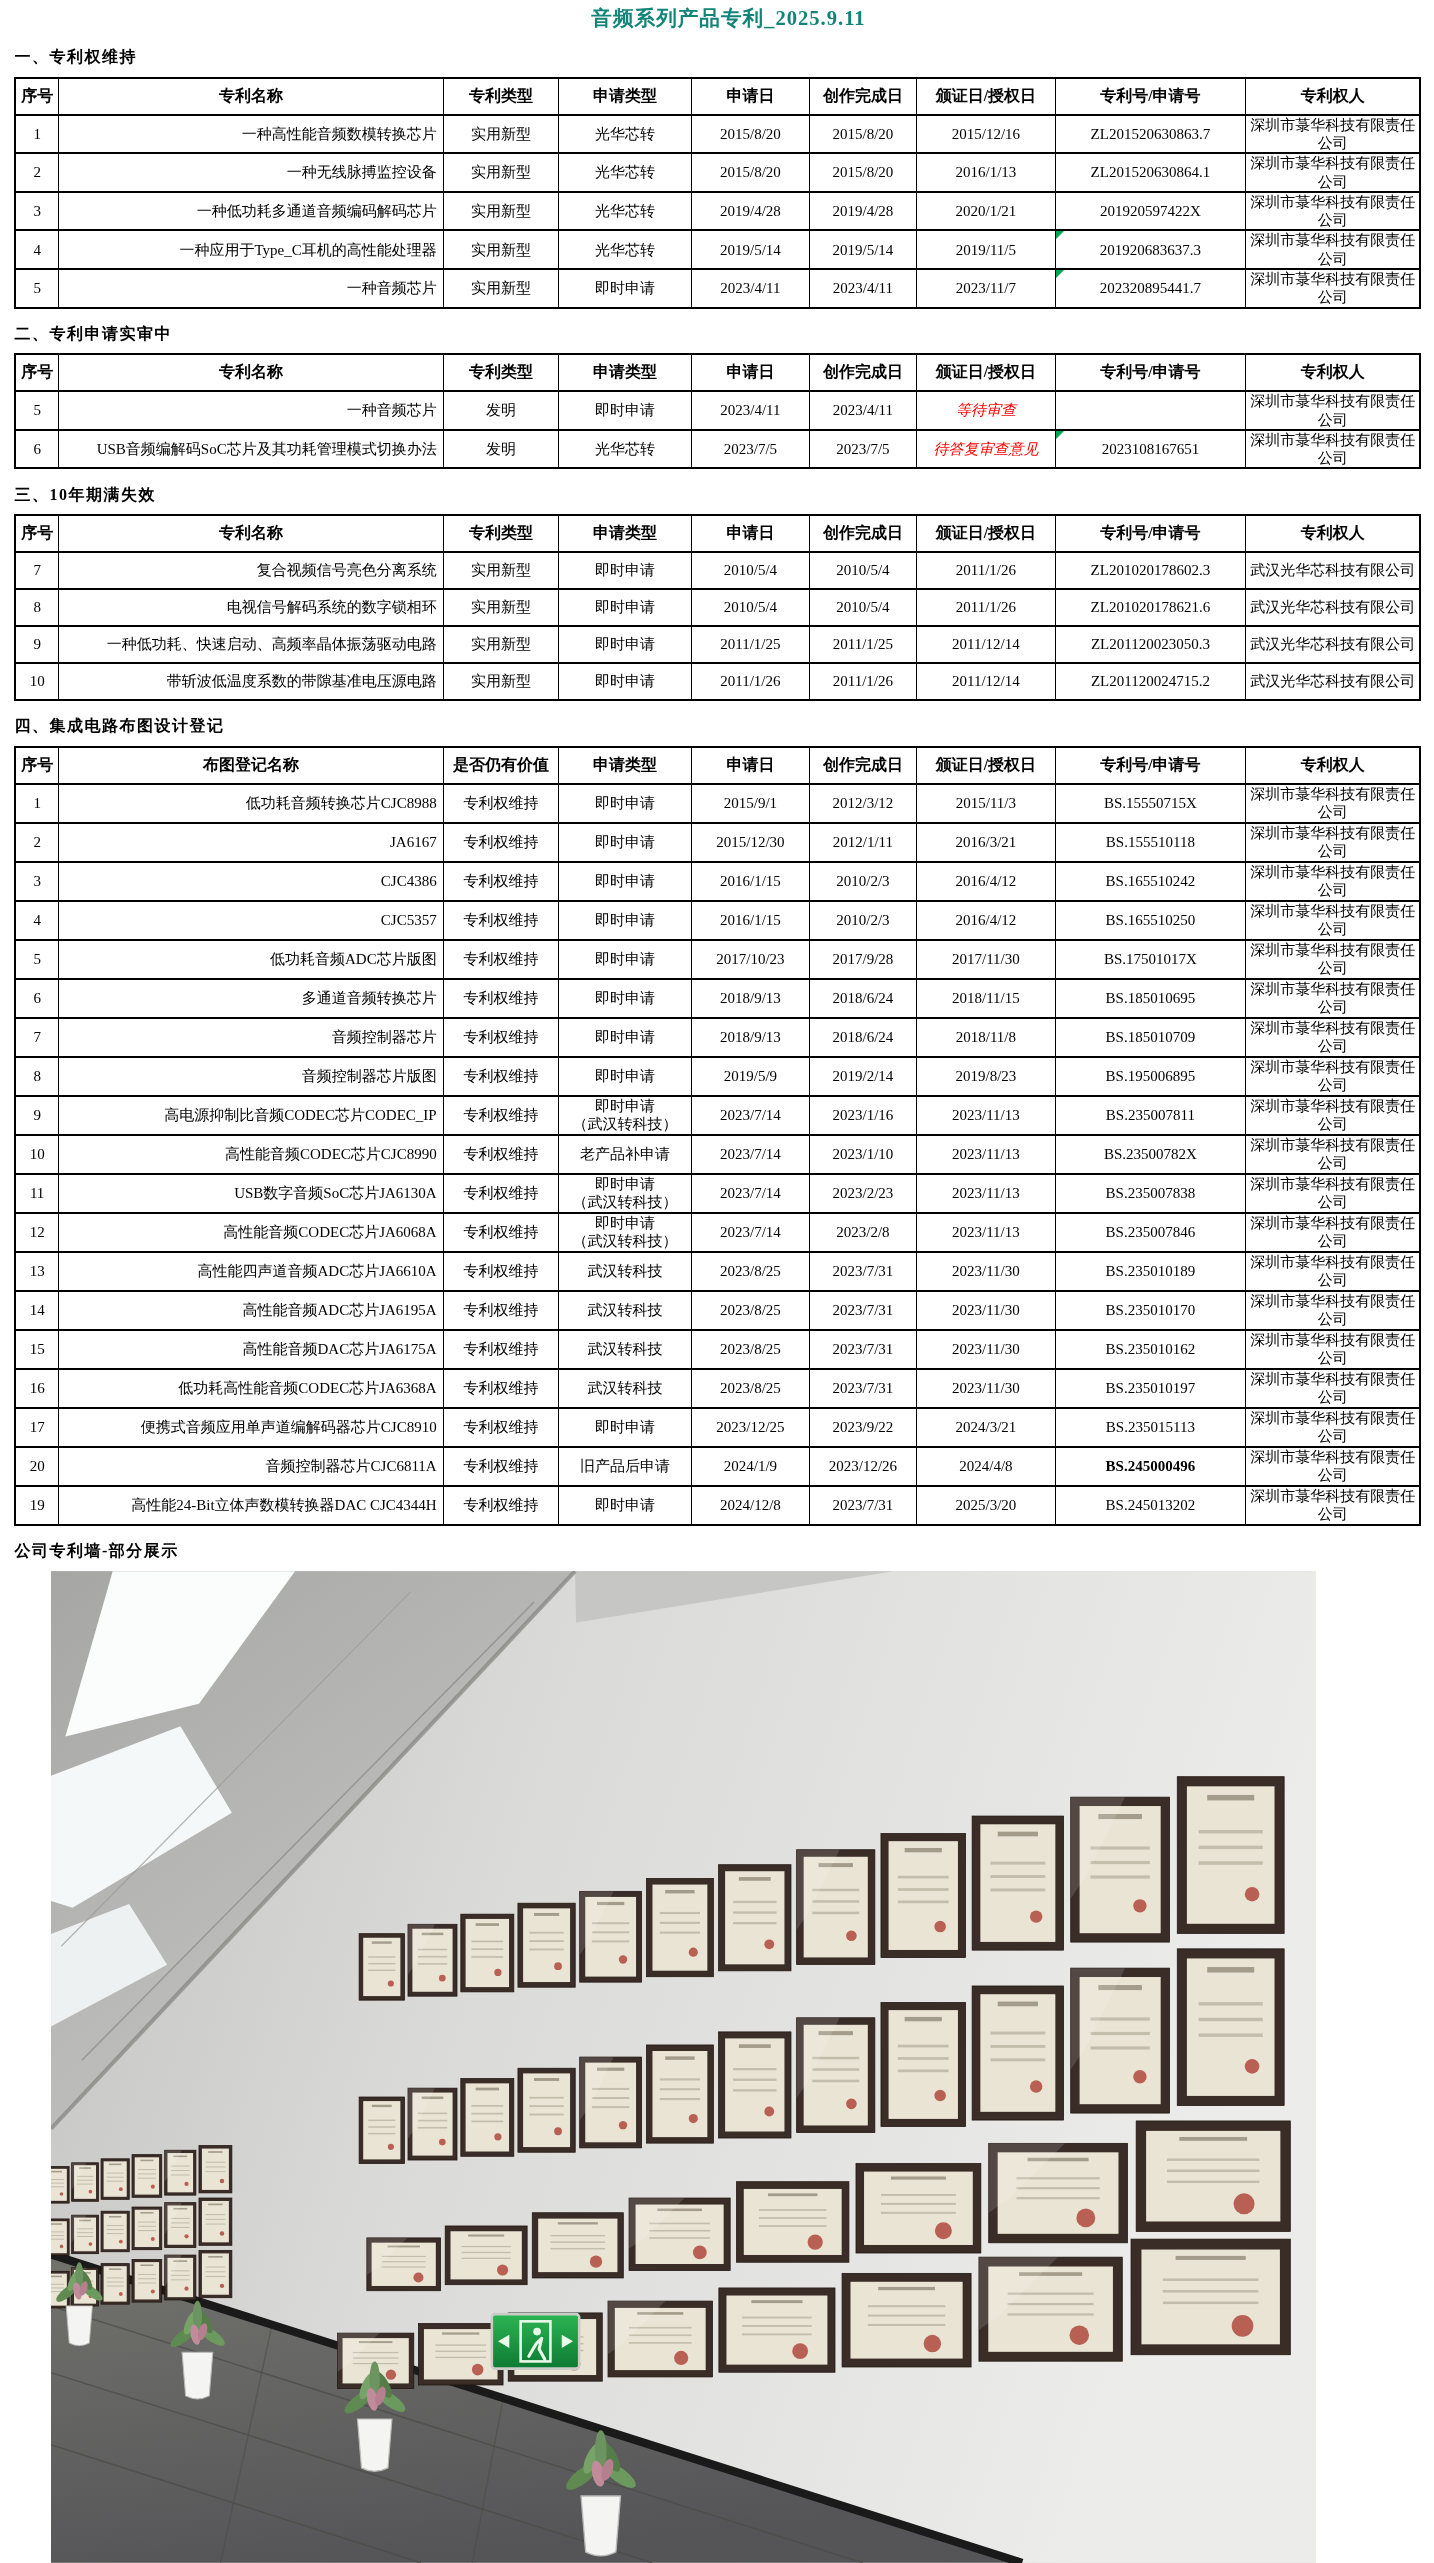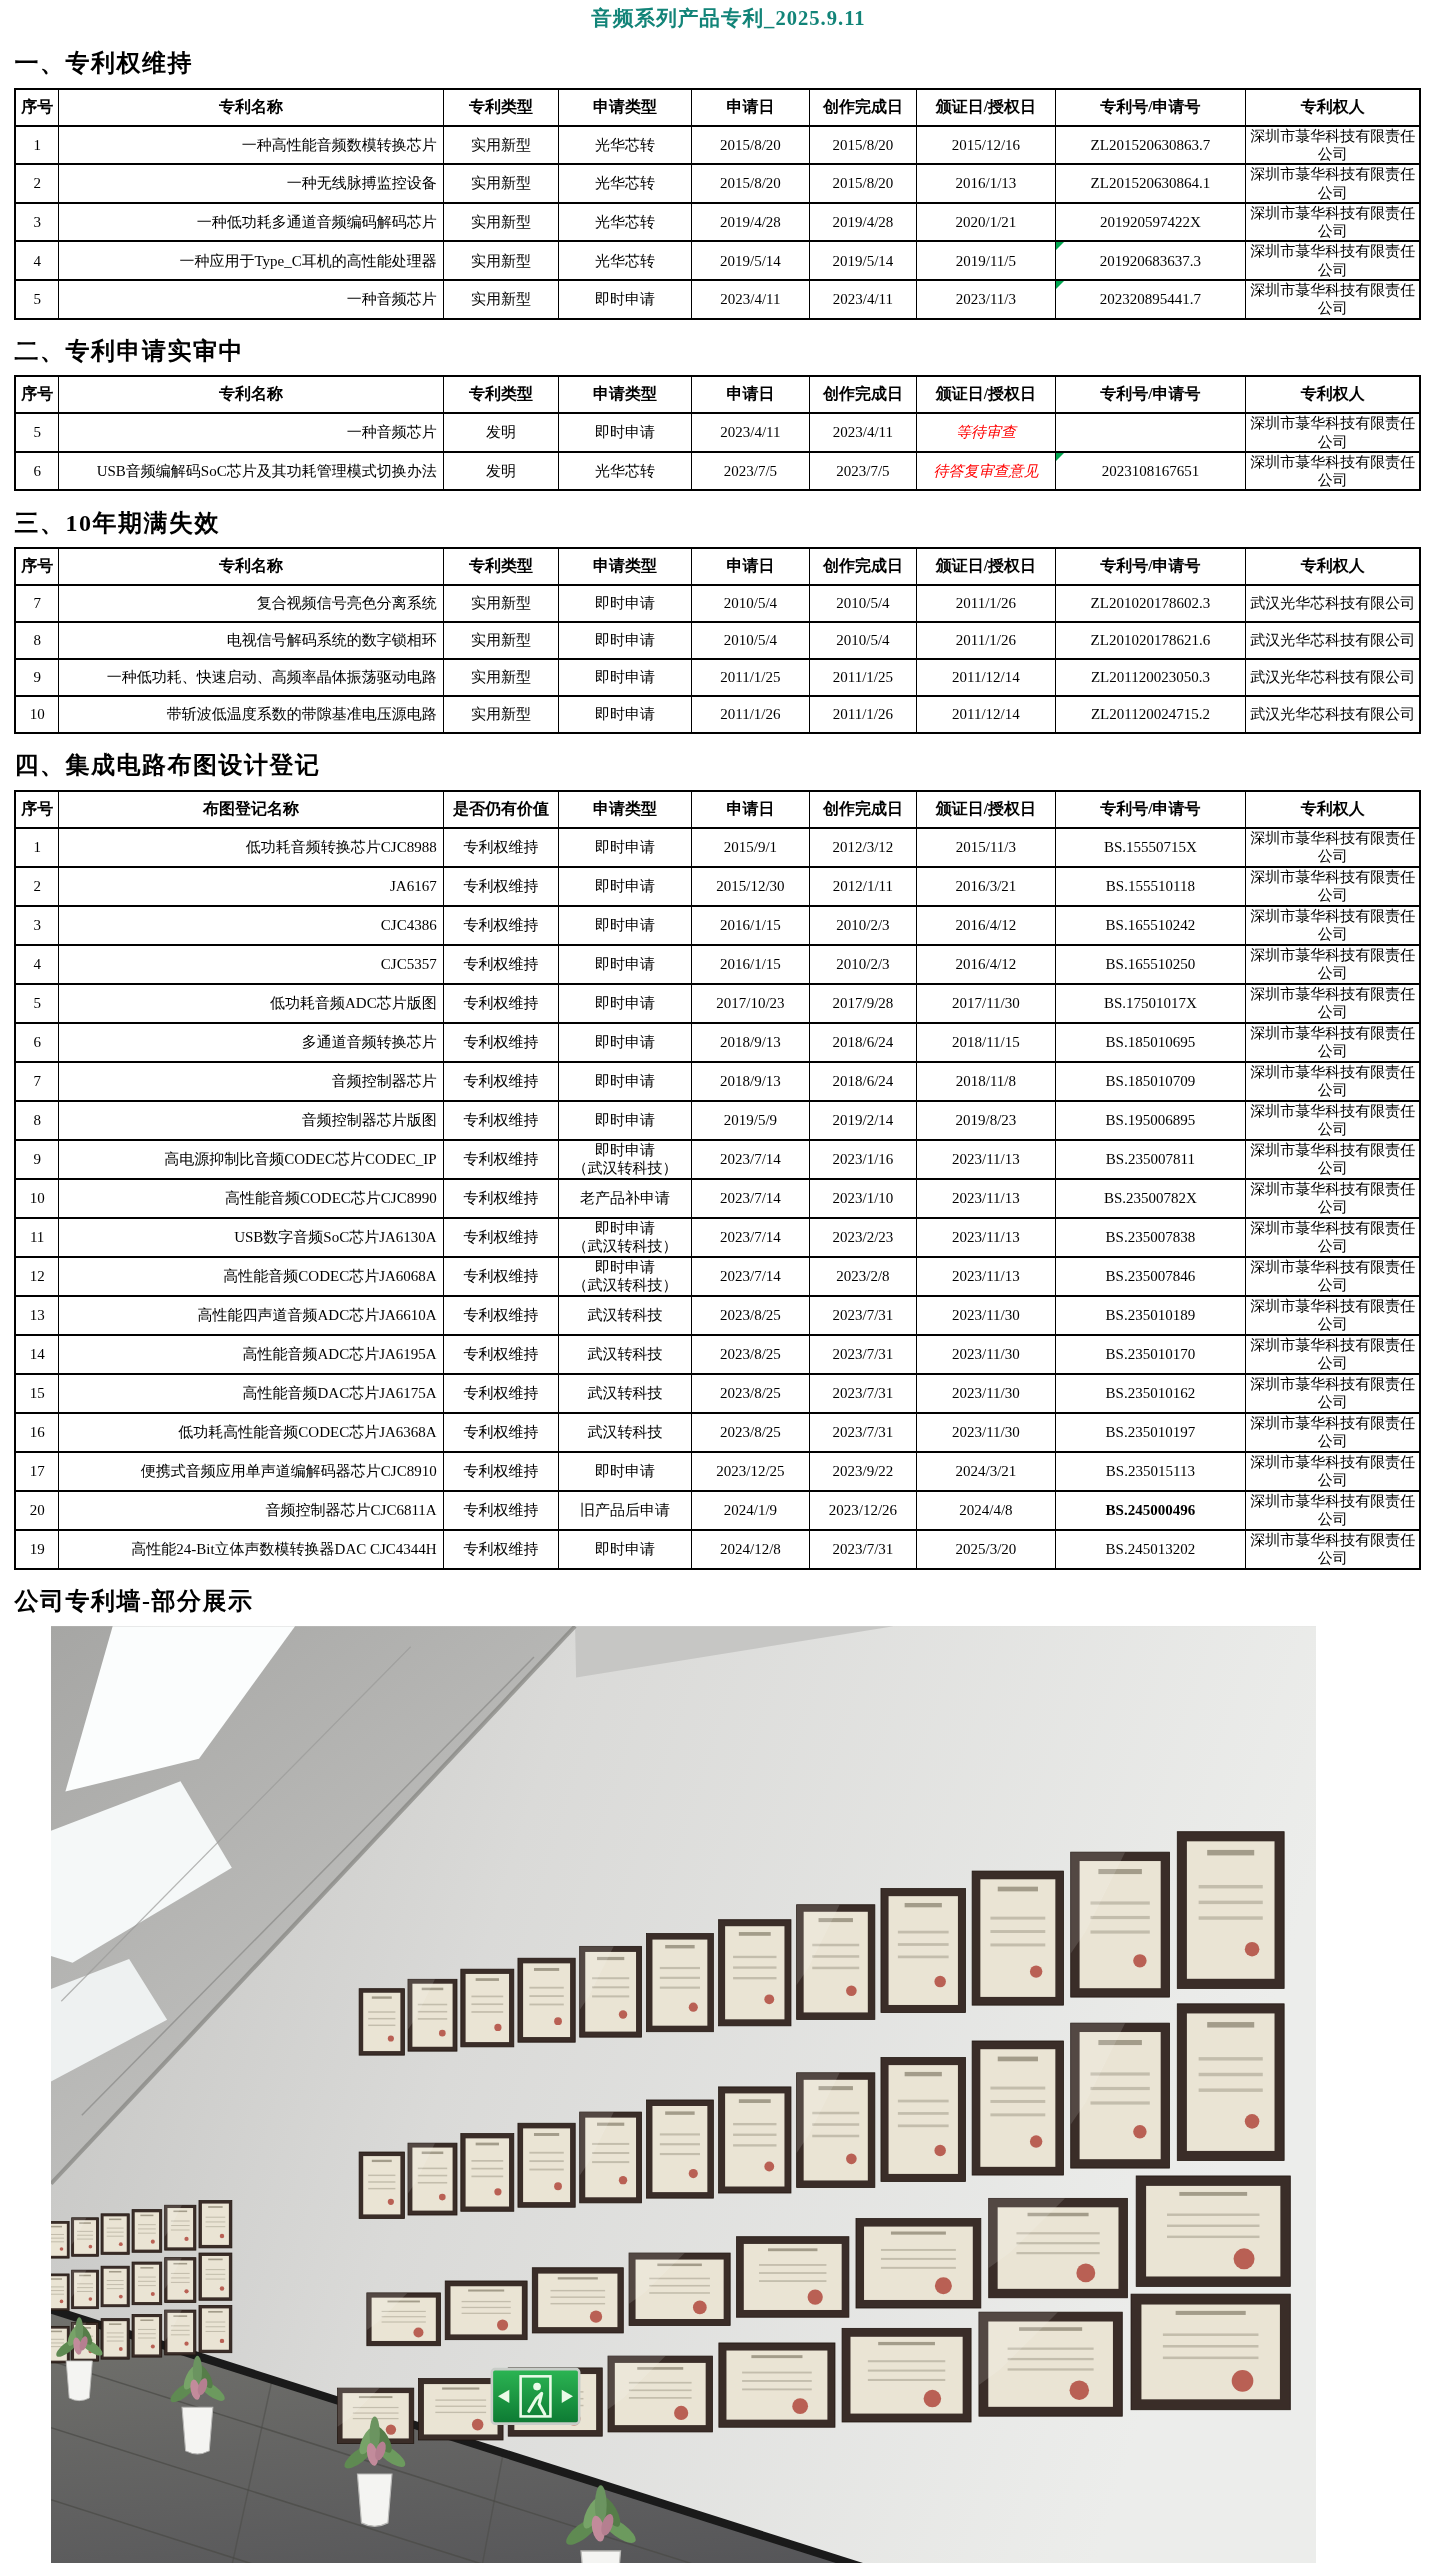--- a/index.html
+++ b/index.html
@@ -11,21 +11,21 @@
   .doc{padding-top:5.1px;}
   .page-title{
     text-align:center;
     font-size:20.6px;
     font-weight:bold;
     letter-spacing:1px;
     height:27px;
     line-height:27px;
   }
   h2.sec-heading{
-    font-size:24px;
+    font-size:16px;
     font-weight:bold;
     letter-spacing:1.5px;
     margin:15.4px 0 8.2px 14.4px;
   }
   table.patent-table{
     border-collapse:collapse;
     table-layout:fixed;
     width:1406px;
     margin:0 14.4px;
     border:2.6px solid #000;
@@ -141,21 +141,21 @@
             <td class="note">201920683637.3</td>
             <td>深圳市菉华科技有限责任公司</td>
           </tr>
           <tr>
             <td>5</td>
             <td>一种音频芯片</td>
             <td>实用新型</td>
             <td>即时申请</td>
             <td>2023/4/11</td>
             <td>2023/4/11</td>
-            <td>2023/11/3</td>
+            <td>2023/11/7</td>
             <td class="note">202320895441.7</td>
             <td>深圳市菉华科技有限责任公司</td>
           </tr>
         </tbody>
     </table>
   </section>
 
   <section>
     <h2 class="sec-heading">二、专利申请实审中</h2>
     <table class="patent-table">

